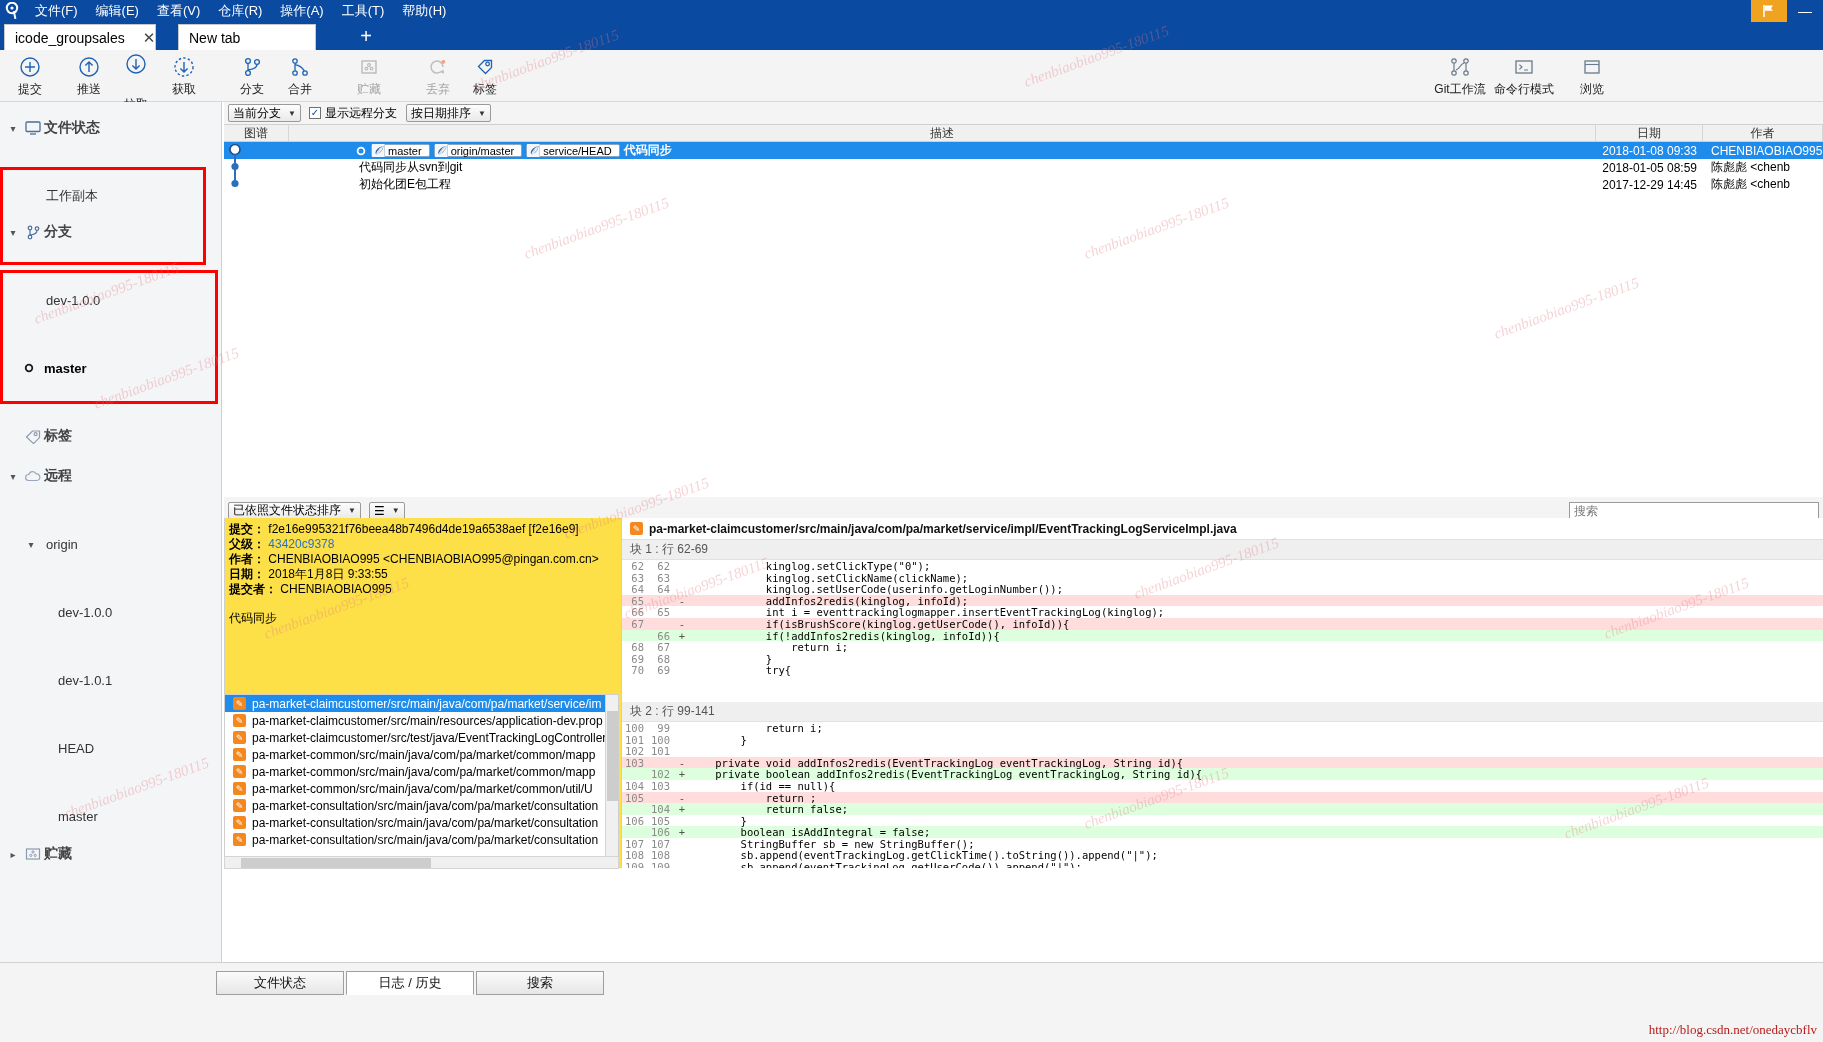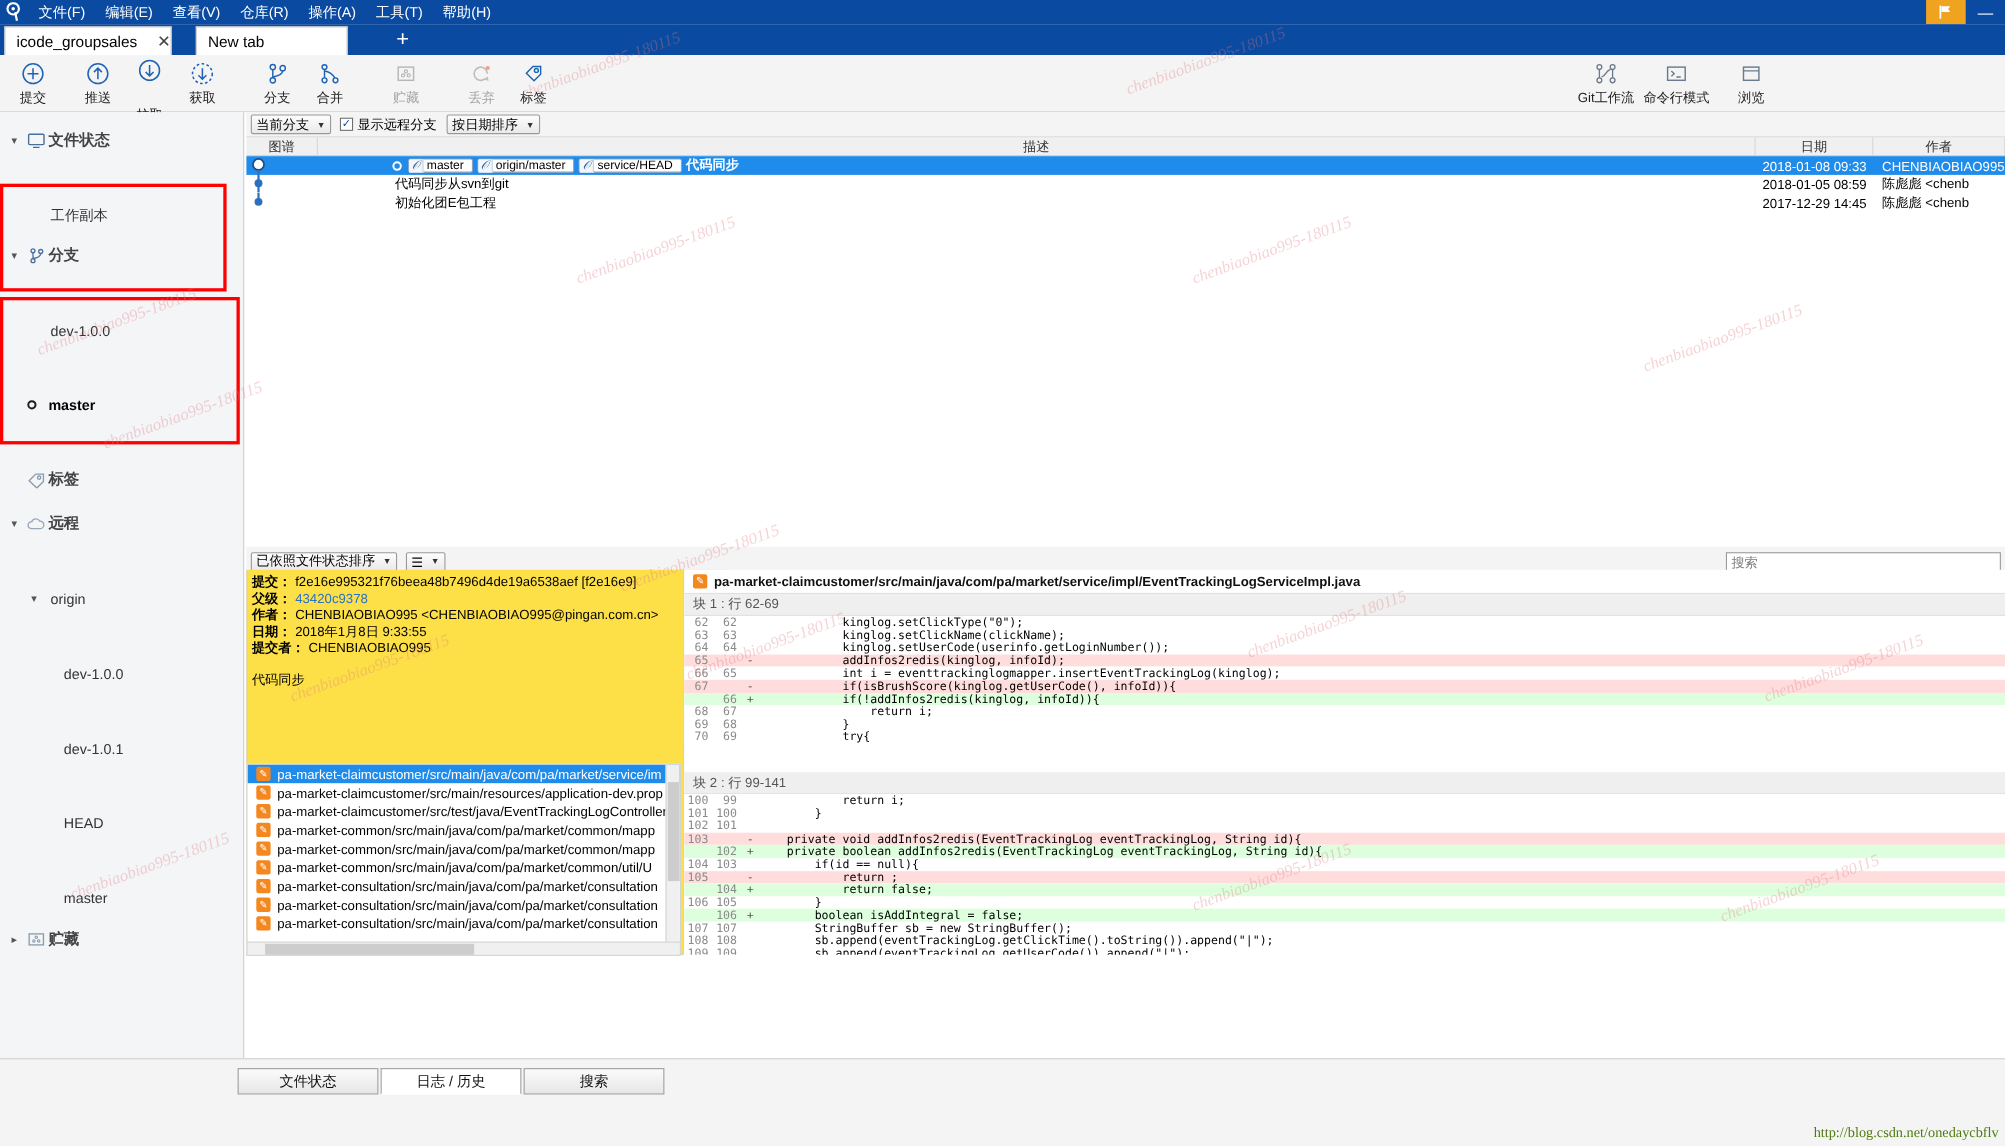--- a/index.html
+++ b/index.html
@@ -207,21 +207,21 @@
   .btab {
     position: absolute; top: 8px; height: 24px; width: 128px;
     border: 1px solid #9f9f9f; background: linear-gradient(#fbfbfb,#e6e6e6);
     display: flex; align-items: center; justify-content: center;
     font-size: 13px; color: #111;
   }
   .btab.active { background: #ffffff; border-bottom-color:#ffffff; }
 
   .credit {
     position: absolute; right: 6px; bottom: 4px;
-    font-size: 13px; color: #4d7c0f;
+    font-size: 13px; color: #b91c1c;
     font-family: "Liberation Serif", serif;
   }
 
   
   .wm {
     position: absolute; color: rgba(224,120,130,0.33); font-size: 15px;
     transform: rotate(-20deg); pointer-events: none; white-space: nowrap;
     font-family: "Liberation Serif", serif; font-style: italic;
   }
 </style>

